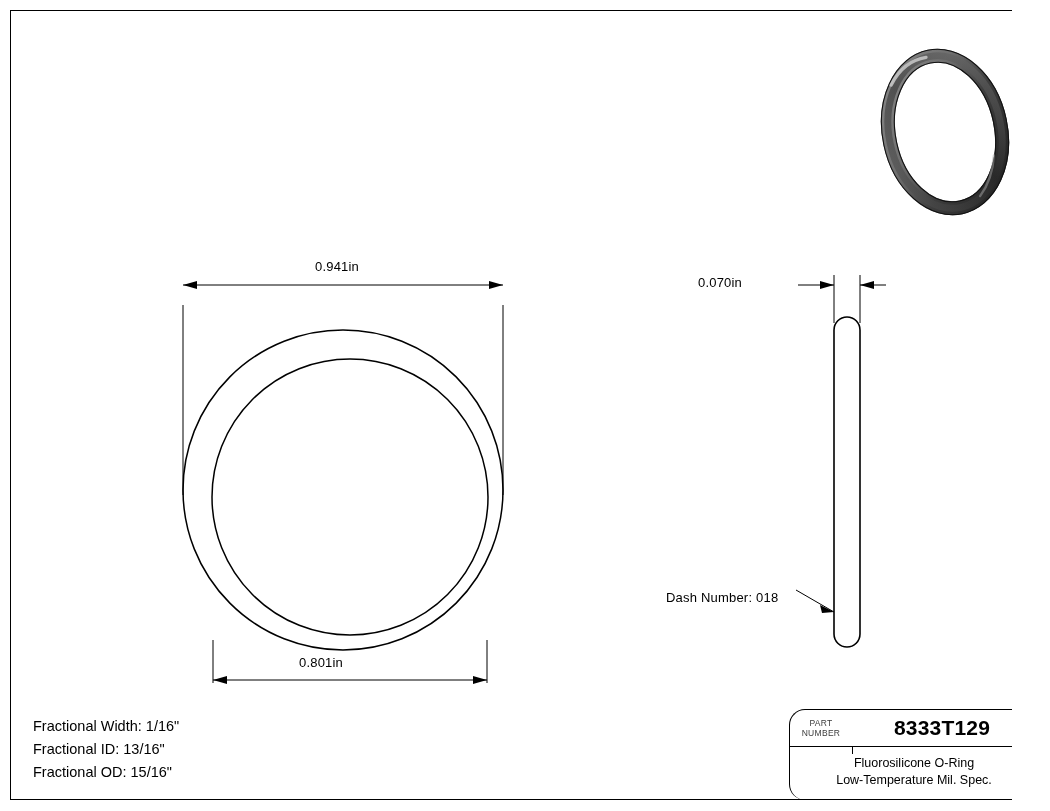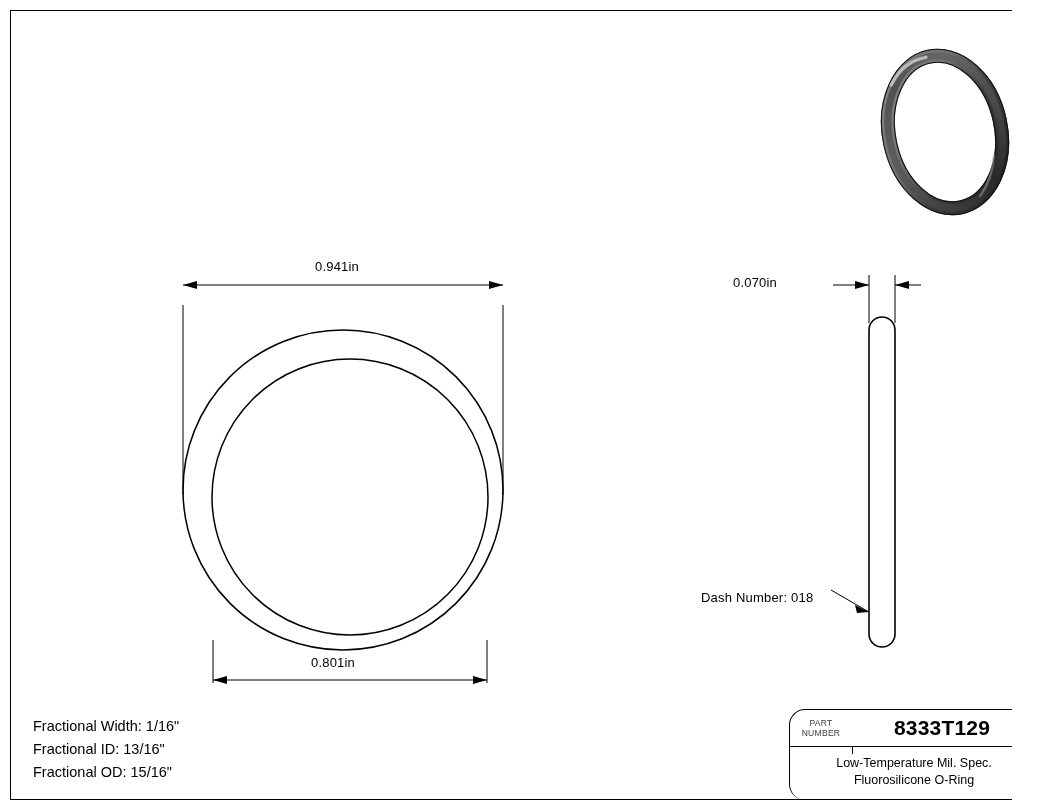--- a/index.html
+++ b/index.html
@@ -39,21 +39,21 @@
   .front-wrap {
     position: absolute;
     left: 175px;
     top: 265px;
     width: 350px;
     height: 430px;
   }
   
   .side-wrap {
     position: absolute;
-    left: 683px;
+    left: 648px;
     top: 265px;
     width: 260px;
     height: 400px;
   }
   .dim-label {
     position: absolute;
     font-size: 13px;
     letter-spacing: 0.2px;
     white-space: nowrap;
   }
@@ -168,21 +168,21 @@
       <line x1="38" y1="375" x2="38" y2="418" stroke="#000000" stroke-width="1"></line>
       <line x1="312" y1="375" x2="312" y2="418" stroke="#000000" stroke-width="1"></line>
 
       <line x1="38" y1="415" x2="312" y2="415" stroke="#000000" stroke-width="1"></line>
       <polygon points="38,415 52,411 52,419" fill="#000000"></polygon>
       <polygon points="312,415 298,411 298,419" fill="#000000"></polygon>
     </svg>
 
     <div class="dim-label" style="left:140px; top:-6px;">0.941in</div>
 
-    <div class="dim-label" style="left:136px; top:390px;">0.801in</div>
+    <div class="dim-label" style="left:124px; top:390px;">0.801in</div>
   </div>
 
   <div class="side-wrap">
     <svg width="260" height="400" viewBox="0 0 260 400">
 
       <rect x="186" y="52" width="26" height="330" rx="13" ry="13" fill="none" stroke="#000000" stroke-width="1.6"></rect>
 
       <line x1="186" y1="10" x2="186" y2="58" stroke="#000000" stroke-width="1"></line>
       <line x1="212" y1="10" x2="212" y2="58" stroke="#000000" stroke-width="1"></line>
 
@@ -209,18 +209,18 @@
   <div class="titleblock">
     <div class="tb-row1">
       <div class="tb-partlabel">
         <div>PART</div>
         <div>NUMBER</div>
       </div>
       <div class="tb-partnumber">8333T129</div>
     </div>
     <div class="tb-vline"></div>
     <div class="tb-desc">
+      <div>Fluorosilicone O-Ring</div>
       <div>Low-Temperature Mil. Spec.</div>
-      <div>Fluorosilicone O-Ring</div>
     </div>
   </div>
 
 </div>
 
 </body></html>

